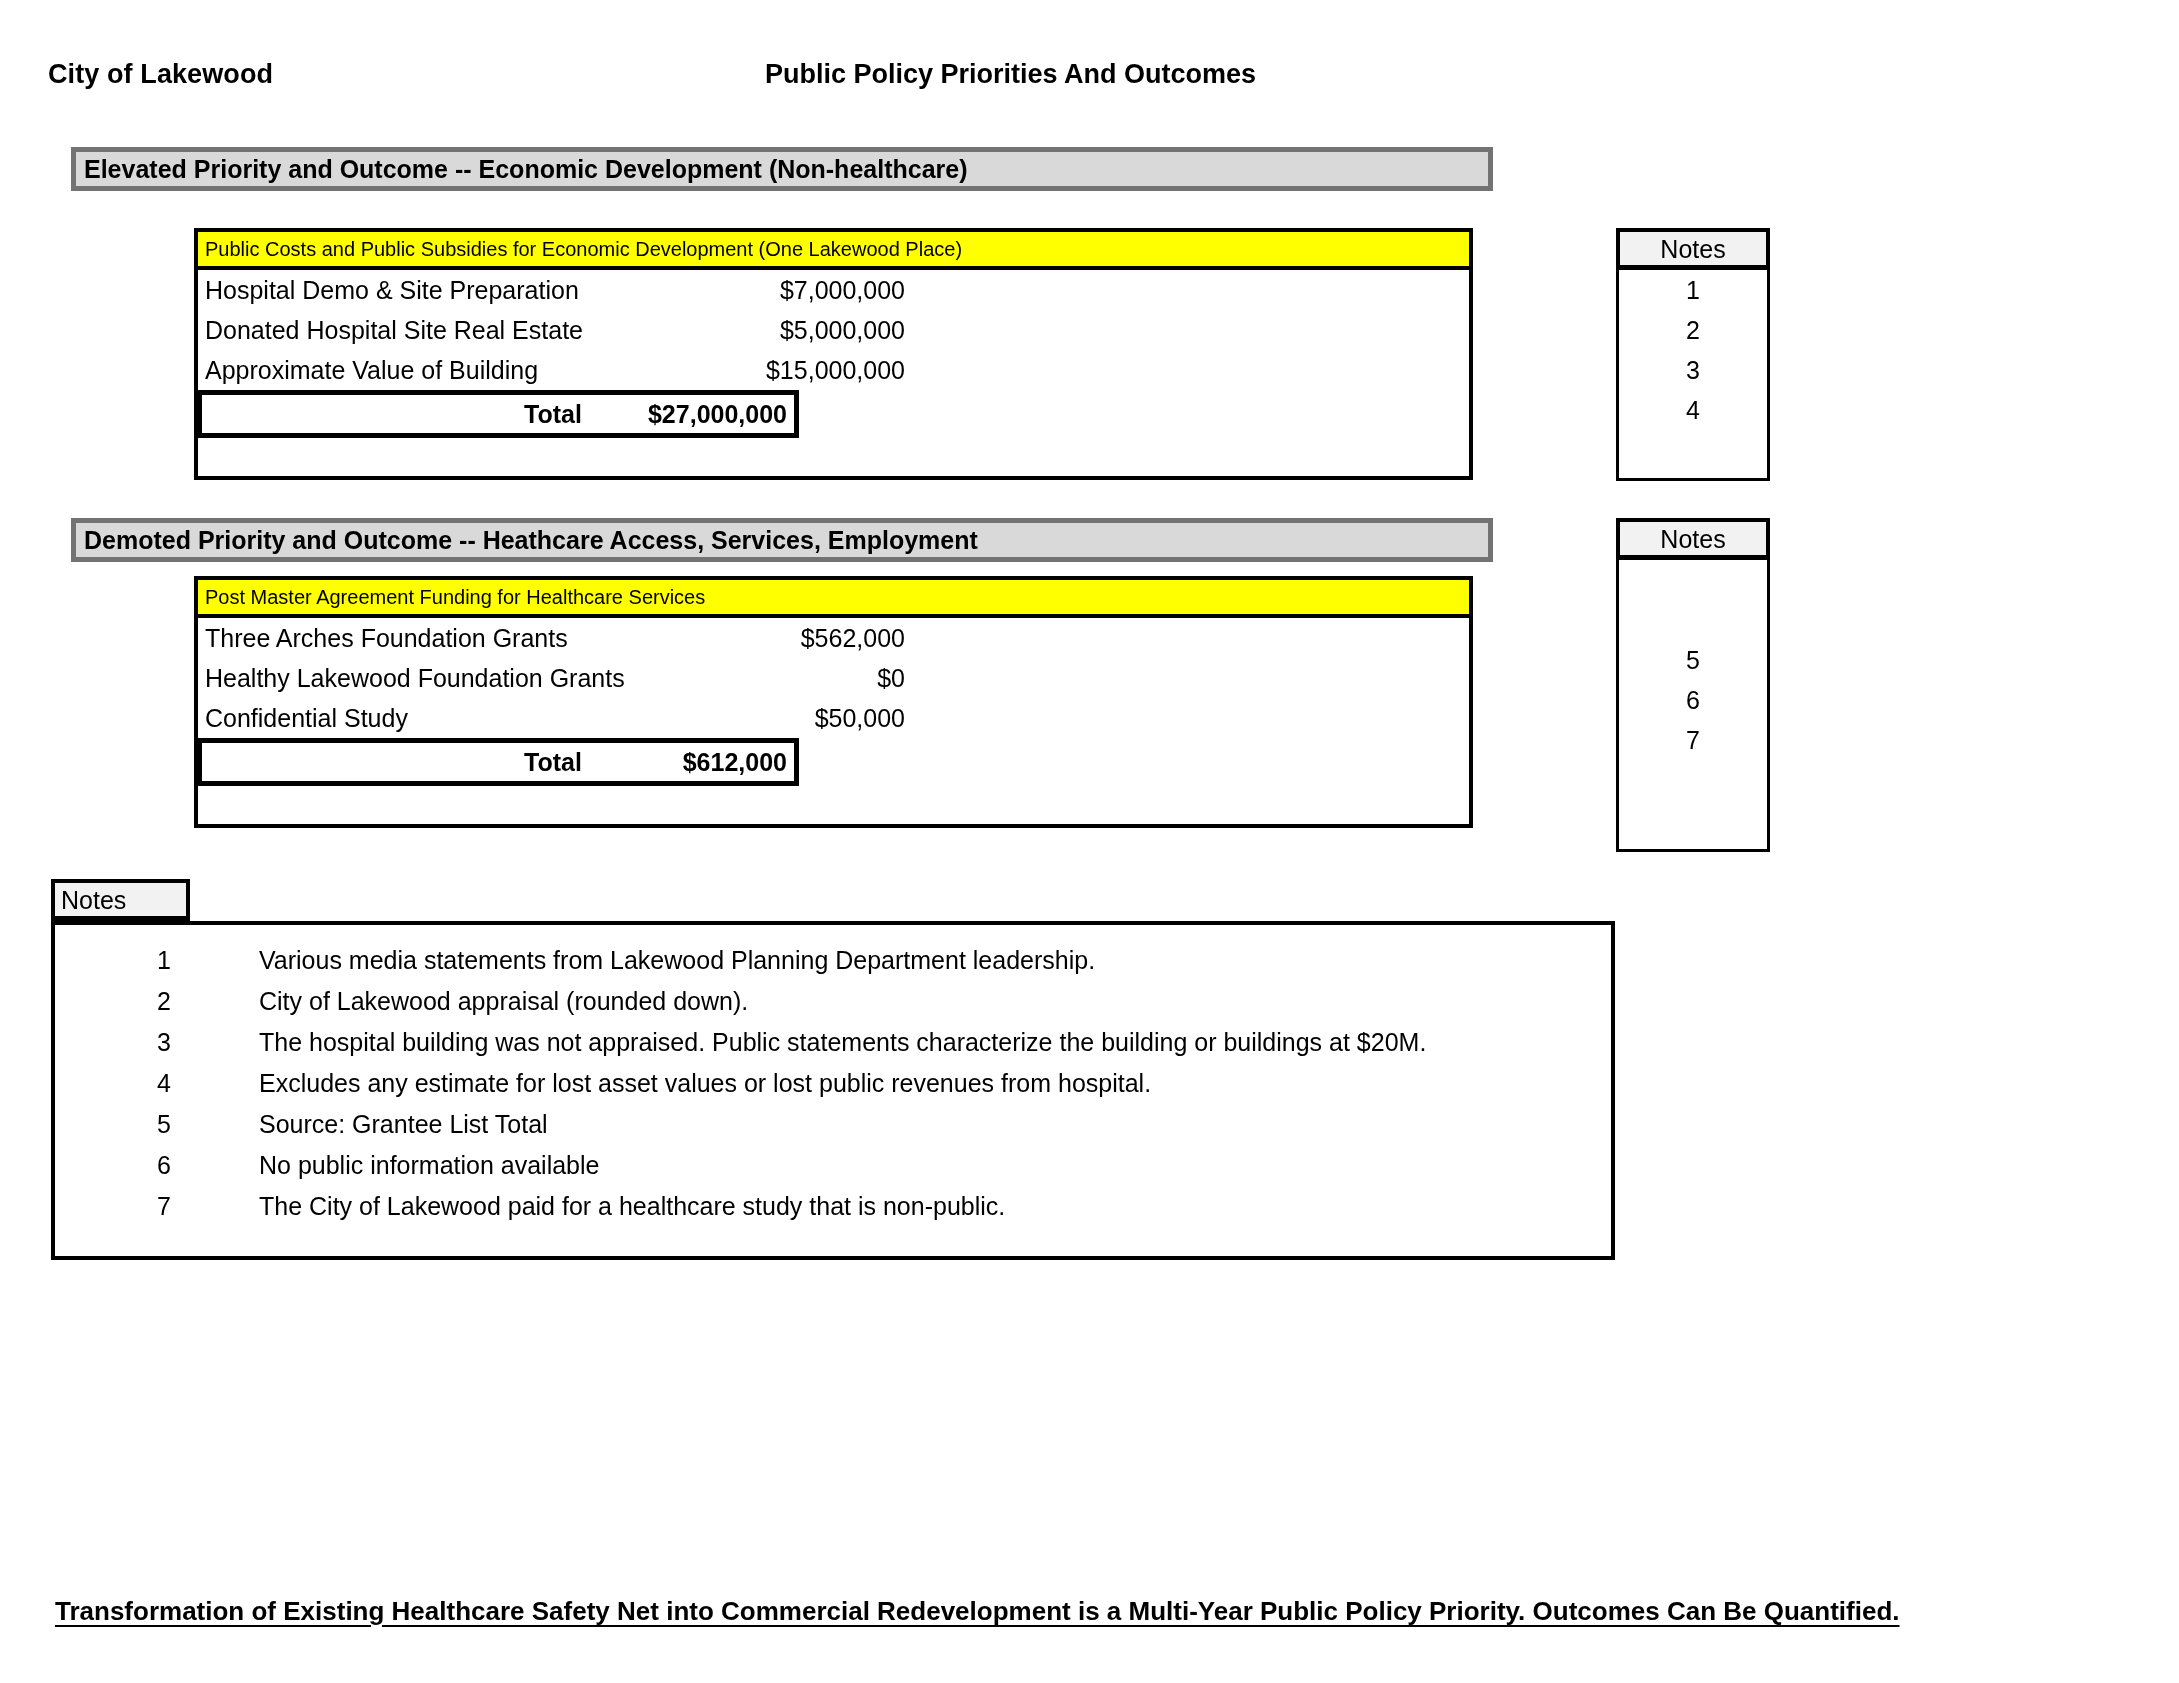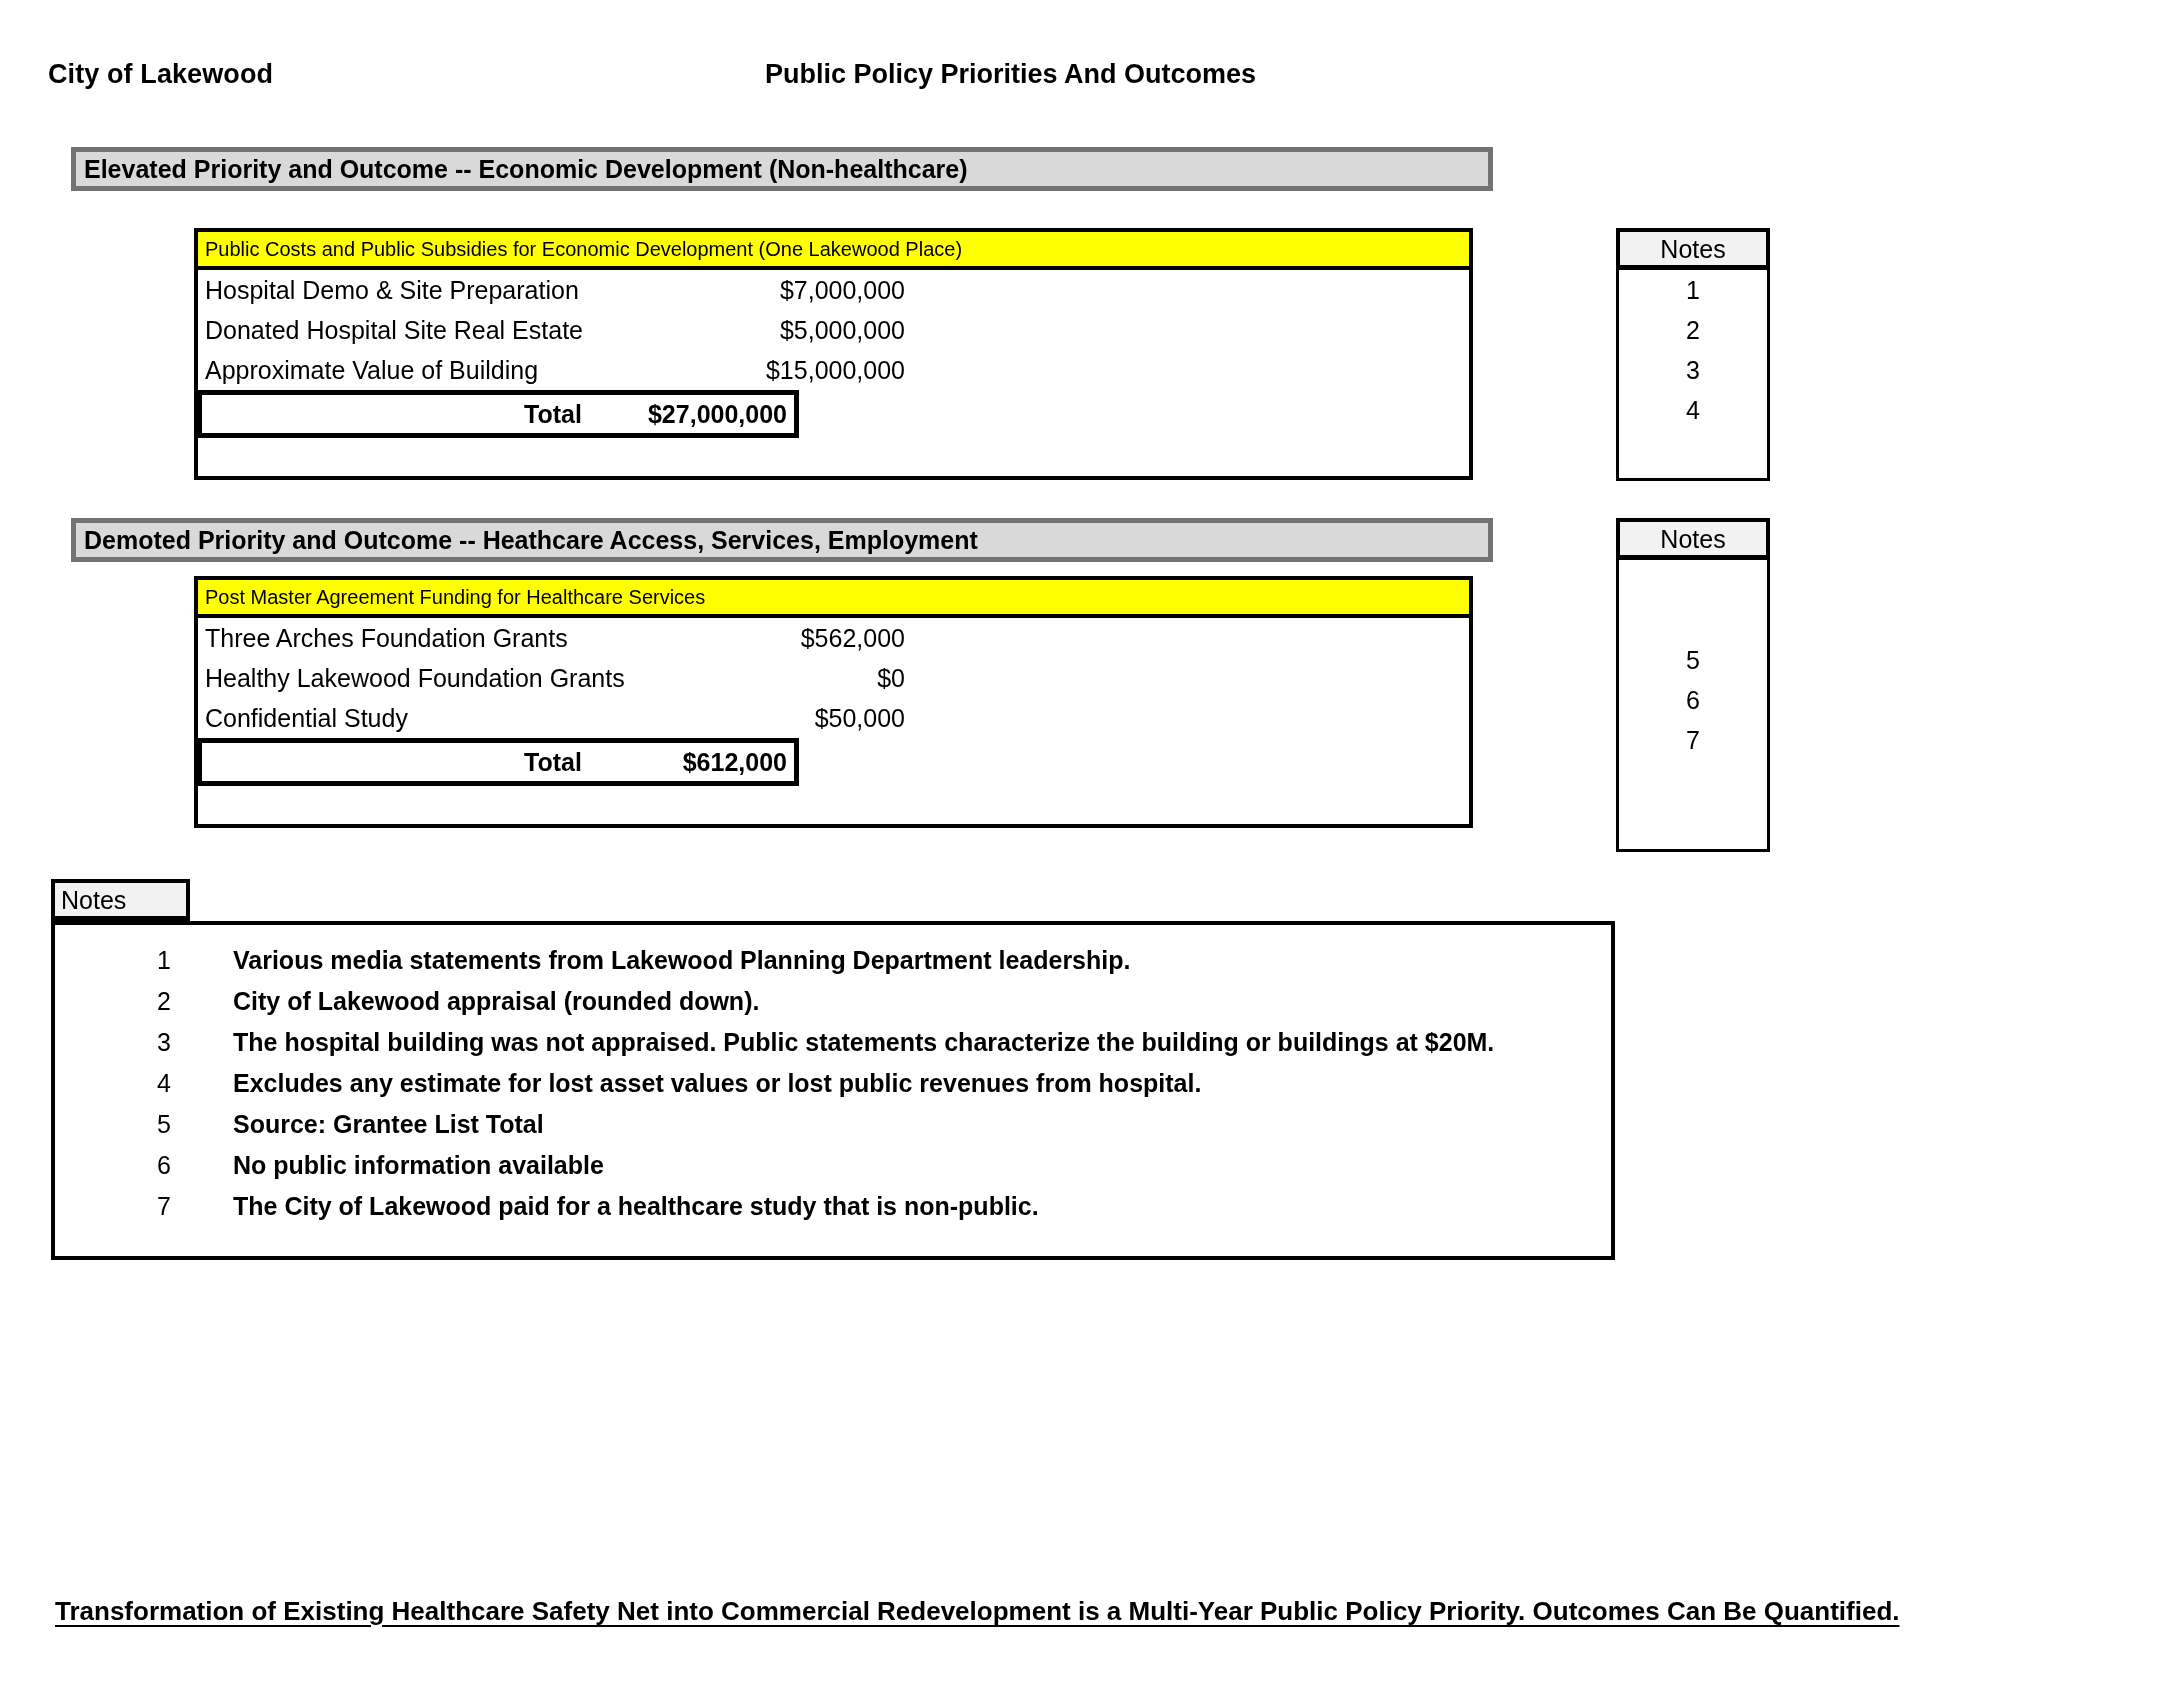--- a/index.html
+++ b/index.html
@@ -246,27 +246,26 @@
     left: 57px;
     width: 59px;
     text-align: right;
     top: 50%;
     transform: translateY(-50%);
     font-size: 25px;
     line-height: 1;
   }
   .note-text {
     position: absolute;
-    left: 178px;
-    top: 50%;
-    transform: translateY(-50%);
-    font-size: 25px;
-    line-height: 1;
-    white-space: nowrap;
-    font-weight: bold;
+    left: 204px;
+    top: 50%;
+    transform: translateY(-50%);
+    font-size: 25px;
+    line-height: 1;
+    white-space: nowrap;
   }
   .notes-pad { height: 14px; }
 
   
   .doc-footer {
     position: absolute;
     left: 55px;
     top: 1596px;
     font-size: 26px;
     font-weight: bold;

